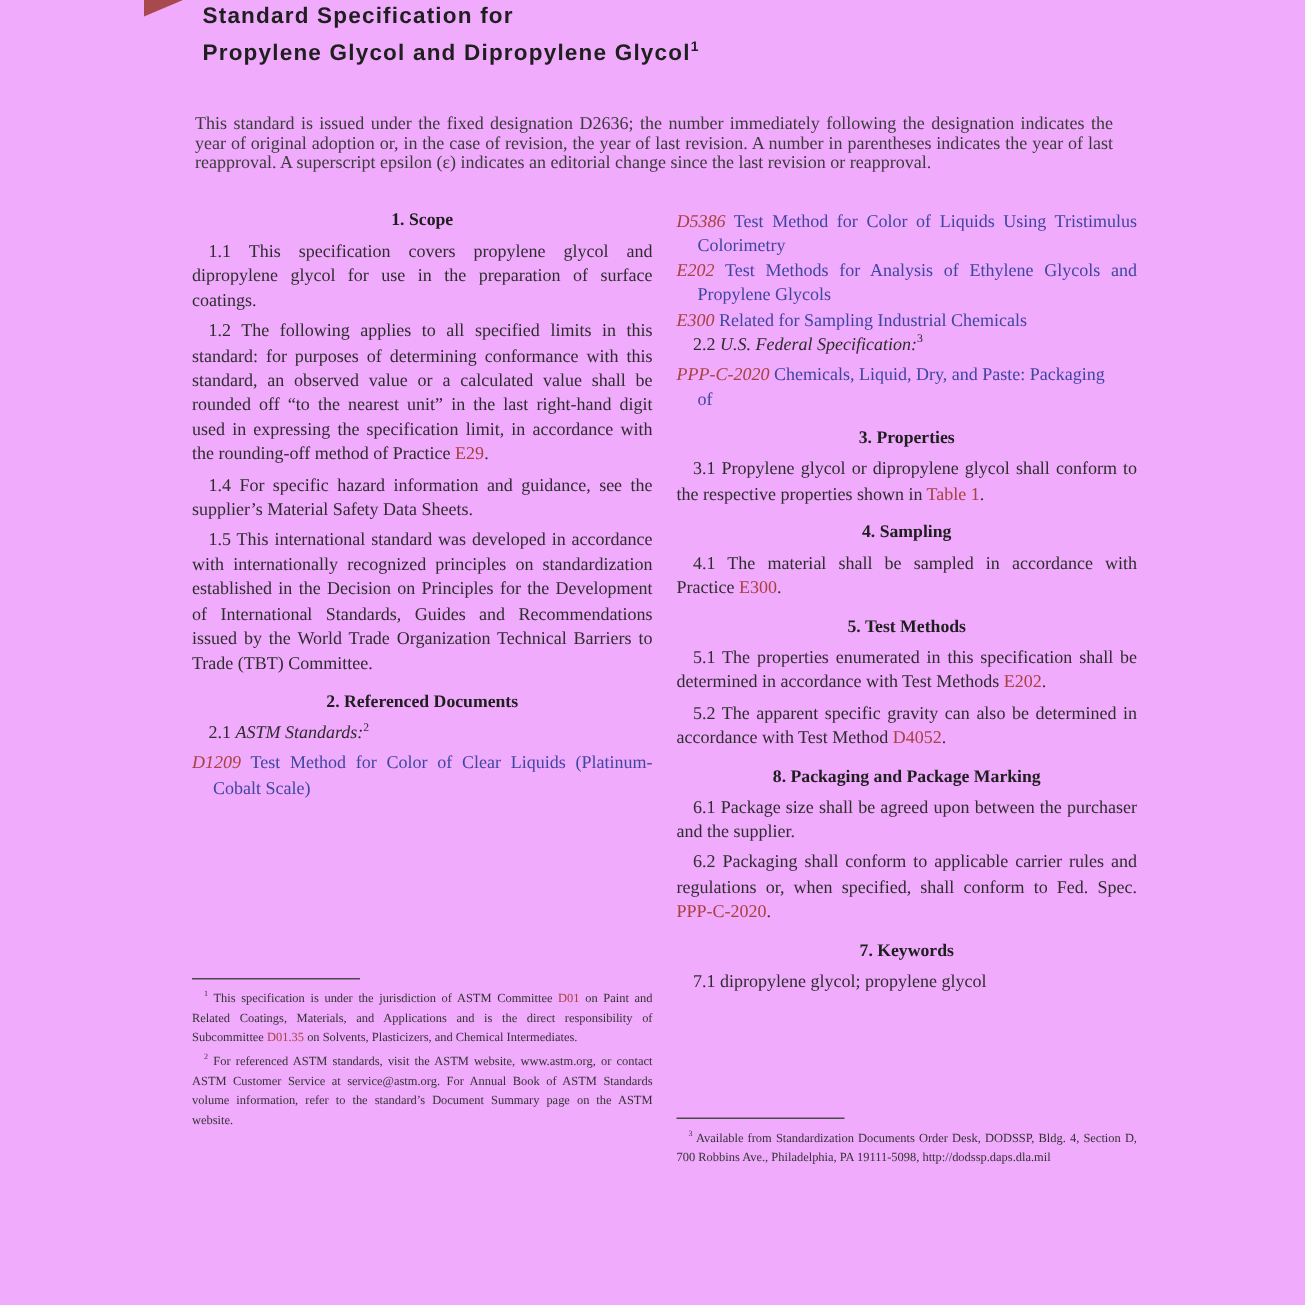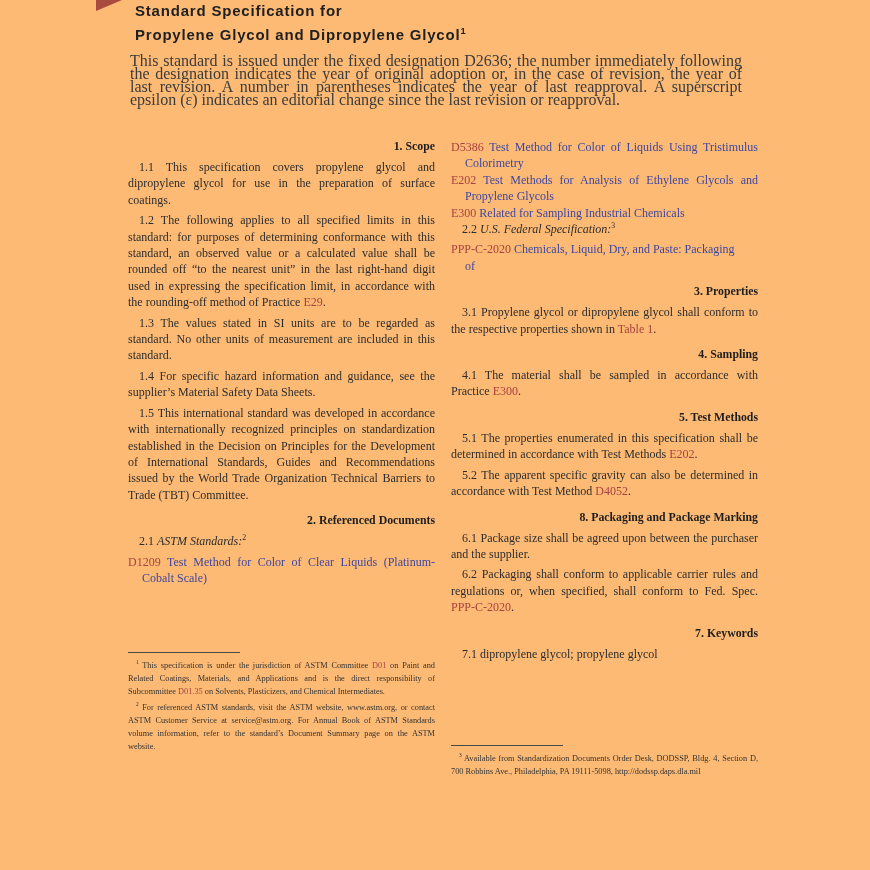--- a/index.html
+++ b/index.html
@@ -1,58 +1,58 @@
 <!DOCTYPE html>
 <html><head>
 <meta charset="utf-8">
 <style>
   html,body{margin:0;padding:0;}
   body{
     width:870px;height:870px;background:#ffffff;overflow:hidden;
     font-family:"Liberation Serif","DejaVu Serif",serif;
     -webkit-font-smoothing:antialiased;
   }
-  .doc{position:relative;width:870px;height:870px;background:#fdba74;filter:blur(.3px);}
+  .doc{position:relative;width:870px;height:870px;background:#f0abfc;filter:blur(.3px);}
   
   .corner-mark{
     position:absolute;left:96px;top:0;width:0;height:0;
     border-top:11px solid #a03f3a;border-right:26px solid transparent;
     opacity:.9;
   }
   
   .title-block{
     position:absolute;left:135px;top:1px;width:620px;
     font-family:"Liberation Sans","DejaVu Sans",sans-serif;
     font-weight:bold;font-size:15px;line-height:20px;letter-spacing:.8px;
     color:#1f1f1f;
   }
   .title-sup{vertical-align:super;font-size:62%;letter-spacing:0;}
   
   .issue-note{
-    position:absolute;left:130px;top:54px;width:612px;
-    font-size:16px;line-height:13px;text-align:justify;color:#3b3b3b;
+    position:absolute;left:130px;top:76px;width:612px;
+    font-size:12px;line-height:13px;text-align:justify;color:#3b3b3b;
   }
   
   .col{
     position:absolute;top:139px;width:307px;
     font-size:12px;line-height:16.4px;text-align:justify;color:#2d2d2d;
   }
   .col-left{left:128px;}
   .col-right{left:451px;}
   .sec-heading{
     font-size:11.8px;font-weight:bold;color:#1e1e1e;
-    margin:10px 0 6px;text-align:right;line-height:14px;
+    margin:10px 0 6px;text-align:center;line-height:14px;
   }
   .col > .sec-heading:first-child{margin-top:0;}
   .para{margin:0 0 4px;text-indent:11px;}
   .para.italic{}
   .ref{margin:0;padding-left:14px;text-indent:-14px;}
   .plain{}
   .red{color:#a8413f;}
-  .link-red{color:#a8413f;}
+  .link-red{color:#a8413f;font-style:italic;}
   .link-blue{color:#3f46a0;}
   .italic-run{font-style:italic;}
   .sup{vertical-align:super;font-size:65%;line-height:0;}
   
   .fn-rule{position:absolute;width:112px;border-top:1px solid #4a4a4a;height:0;}
   .fn-rule-left{left:128px;top:652px;}
   .fn-rule-right{left:451px;top:745px;}
   .footnotes{
     position:absolute;width:307px;
     font-size:8.3px;line-height:13.2px;text-align:justify;color:#333;
@@ -72,21 +72,20 @@
     <div>Standard Specification for</div>
     <div><span>Propylene Glycol and Dipropylene Glycol</span><span class="title-sup">1</span></div>
   </div>
 
   <div class="issue-note">This standard is issued under the fixed designation D2636; the number immediately following the designation indicates the year of original adoption or, in the case of revision, the year of last revision. A number in parentheses indicates the year of last reapproval. A superscript epsilon (ε) indicates an editorial change since the last revision or reapproval.</div>
 
   <div class="col col-left" id="left-col-flow">
       <div class="sec-heading">1. Scope</div>
       <p class="para"><span class="plain">1.1 This specification covers propylene glycol and dipropylene glycol for use in the preparation of surface coatings.</span></p>
       <p class="para"><span class="plain">1.2 The following applies to all specified limits in this standard: for purposes of determining conformance with this standard, an observed value or a calculated value shall be rounded off “to the nearest unit” in the last right-hand digit used in expressing the specification limit, in accordance with the rounding-off method of Practice </span><span class="red">E29</span><span class="plain">.</span></p>
-      <p class="para"><span class="plain">1.3 The values stated in SI units are to be regarded as standard. No other units of measurement are included in this standard.</span></p>
       <p class="para"><span class="plain">1.4 For specific hazard information and guidance, see the supplier’s Material Safety Data Sheets.</span></p>
       <p class="para italic"><span class="plain">1.5 This international standard was developed in accordance with internationally recognized principles on standardization established in the Decision on Principles for the Development of International Standards, Guides and Recommendations issued by the World Trade Organization Technical Barriers to Trade (TBT) Committee.</span></p>
       <div class="sec-heading">2. Referenced Documents</div>
       <p class="para"><span class="plain">2.1 </span><span class="italic-run">ASTM Standards:</span><span class="sup">2</span></p>
       <p class="ref"><span class="link-red">D1209</span><span class="link-blue"> Test Method for Color of Clear Liquids (Platinum-Cobalt Scale)</span></p>
     </div>
   <div class="col col-right" id="right-col-flow">
       <p class="ref"><span class="link-red">D5386</span><span class="link-blue"> Test Method for Color of Liquids Using Tristimulus Colorimetry</span></p>
       <p class="ref"><span class="link-red">E202</span><span class="link-blue"> Test Methods for Analysis of Ethylene Glycols and Propylene Glycols</span></p>
       <p class="ref"><span class="link-red">E300</span><span class="link-blue"> Related for Sampling Industrial Chemicals</span></p>

